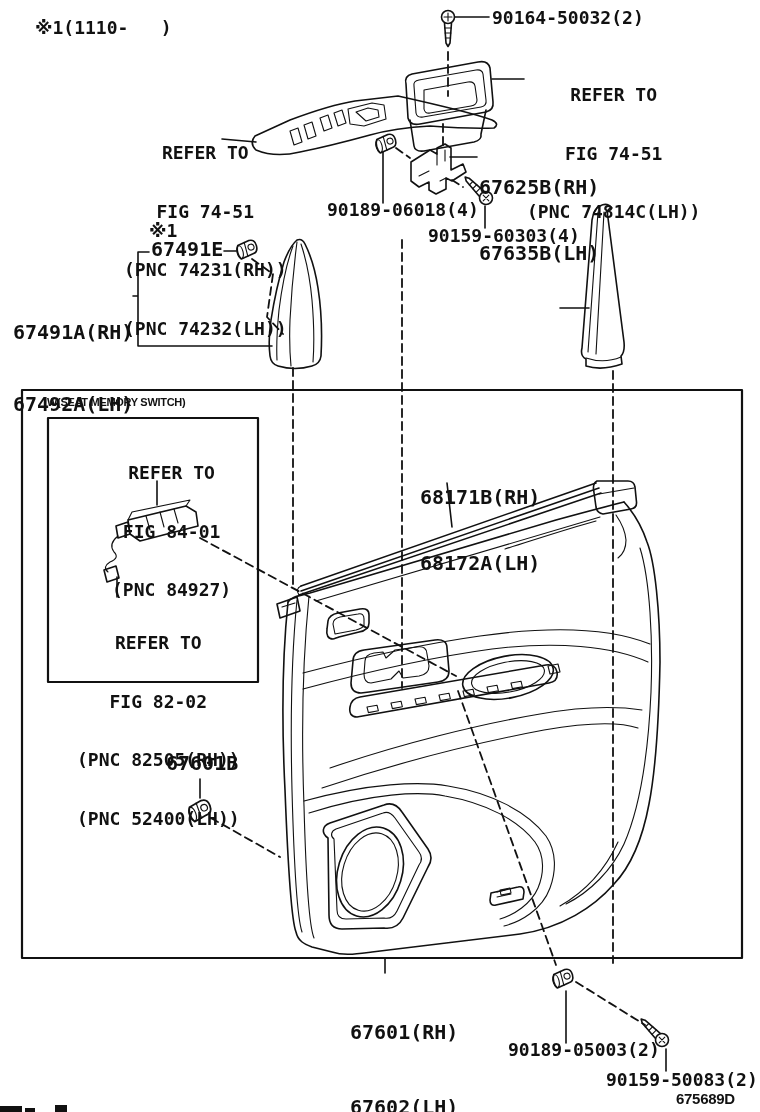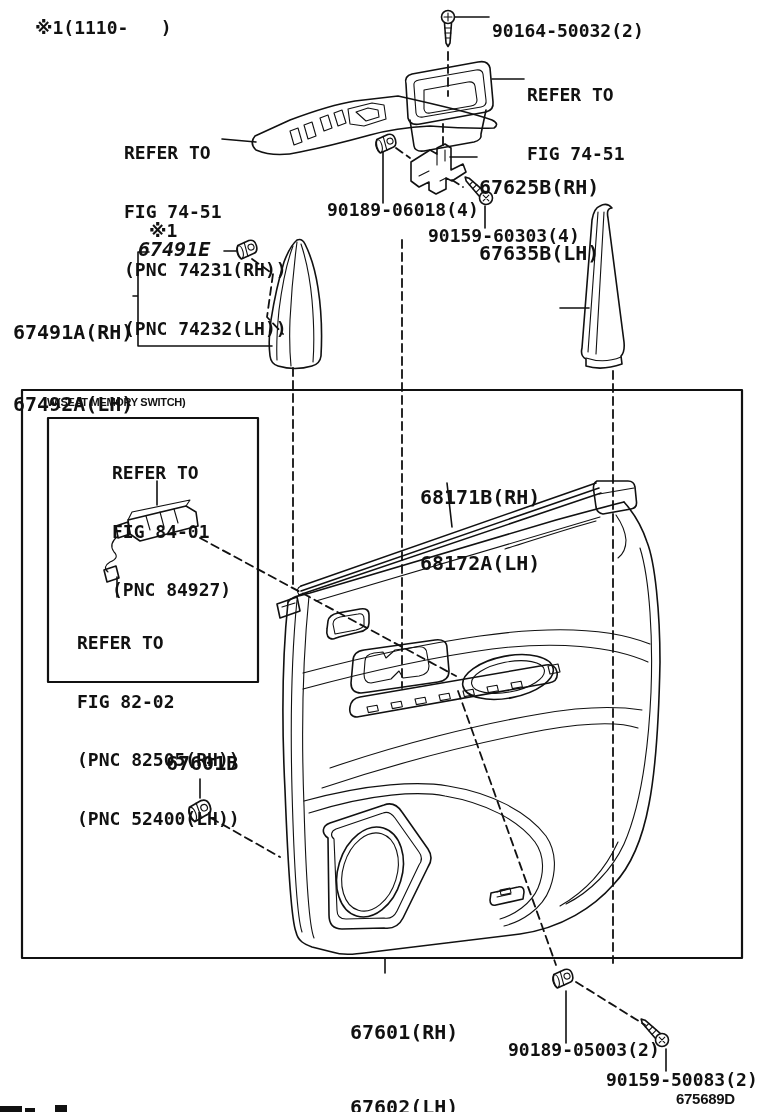--- a/index.html
+++ b/index.html
@@ -1,18 +1,18 @@
 <!DOCTYPE html>
 <html><head>
 <meta charset="utf-8">
 <style>
   html,body{margin:0;padding:0;background:#fff;}
   .stage{position:relative;width:760px;height:1112px;background:#ffffff;overflow:hidden;
          font-family:"DejaVu Sans Mono","DejaVu Sans",monospace;color:#111;}
-  .lbl{position:absolute;font-weight:bold;white-space:pre;}
+  .lbl{position:absolute;font-weight:bold;white-space:pre;text-align:center;}
   .s18{font-size:18px;line-height:19.5px;}
   .s20{font-size:20px;line-height:22px;}
   .lh24{line-height:24px;}
   .lh25{line-height:25px;}
   .sans{font-family:"Liberation Sans","DejaVu Sans",sans-serif;letter-spacing:-0.3px;}
   svg.art{position:absolute;left:0;top:0;}
   svg.art *{stroke:#111;fill:none;stroke-width:1.6;stroke-linecap:round;stroke-linejoin:round;}
   svg.art .thin{stroke-width:1.1;}
   svg.art .box{stroke-width:2.2;}
   svg.art .dash{stroke-width:1.8;stroke-dasharray:8 5;}
@@ -170,44 +170,45 @@
 
     <g>
       <rect class="solidfill" x="0" y="1106" width="22" height="6"></rect>
       <rect class="solidfill" x="25" y="1108" width="10" height="4"></rect>
       <rect class="solidfill" x="55" y="1105" width="12" height="7"></rect>
     </g>
   </svg>
 
   <div class="lbl s18" style="left:35px;top:18px;">※1(1110-   )</div>
 
-  <div class="lbl s18" style="left:492px;top:21px;">90164-50032(2)</div>
+  <div class="lbl s18" style="left:492px;top:8px;">90164-50032(2)</div>
 
   <div class="lbl s18" style="left:527px;top:46px;">
     <div>REFER TO</div>
     <div>FIG 74-51</div>
+    <div>(PNC 74814C(LH))</div>
   </div>
 
   <div class="lbl s18" style="left:124px;top:104px;">
     <div>REFER TO</div>
     <div>FIG 74-51</div>
     <div>(PNC 74231(RH))</div>
     <div>(PNC 74232(LH))</div>
   </div>
 
   <div class="lbl s20" style="left:479px;top:132px;">
     <div>67625B(RH)</div>
     <div>67635B(LH)</div>
   </div>
 
   <div class="lbl s18" style="left:327px;top:200px;">90189-06018(4)</div>
   <div class="lbl s18" style="left:428px;top:226px;">90159-60303(4)</div>
 
   <div class="lbl s18" style="left:149px;top:221px;">※1</div>
-  <div class="lbl s20" style="left:138px;top:238px;font-style:italic;">67491E</div>
+  <div class="lbl s20" style="left:151px;top:238px;">67491E</div>
 
   <div class="lbl s20 lh24" style="left:13px;top:272px;">
     <div>67491A(RH)</div>
     <div>67492A(LH)</div>
   </div>
 
 
   <div class="lbl sans" style="left:47px;top:396px;font-size:11px;">W(SEAT MEMORY SWITCH)</div>
 
   <div class="lbl s18" style="left:112px;top:424px;">

